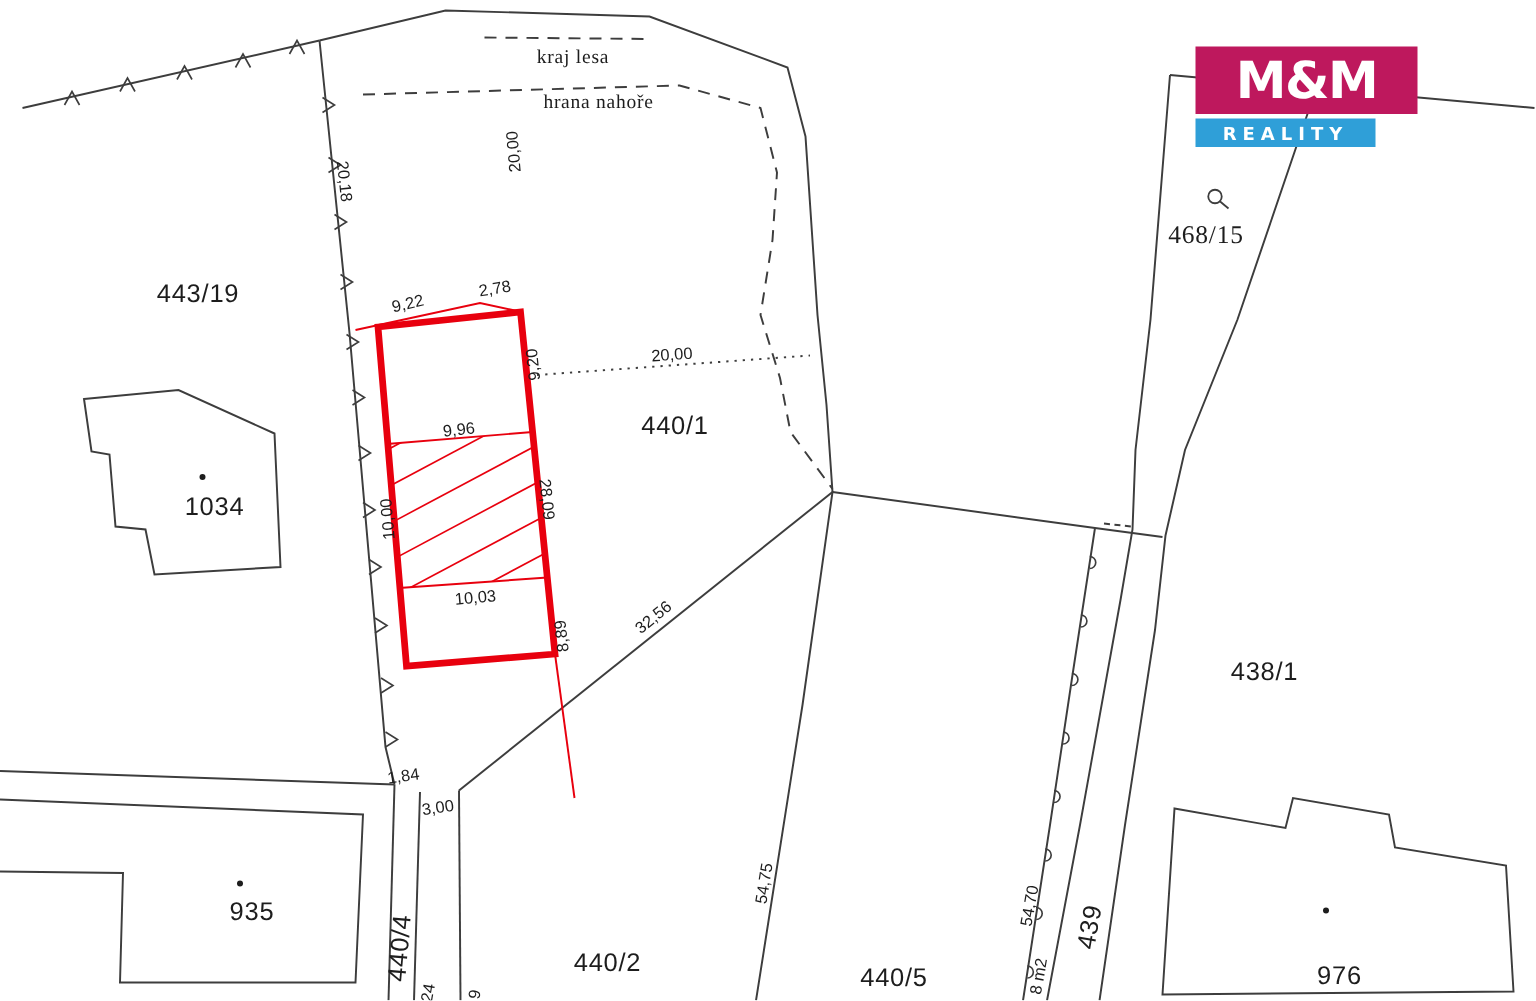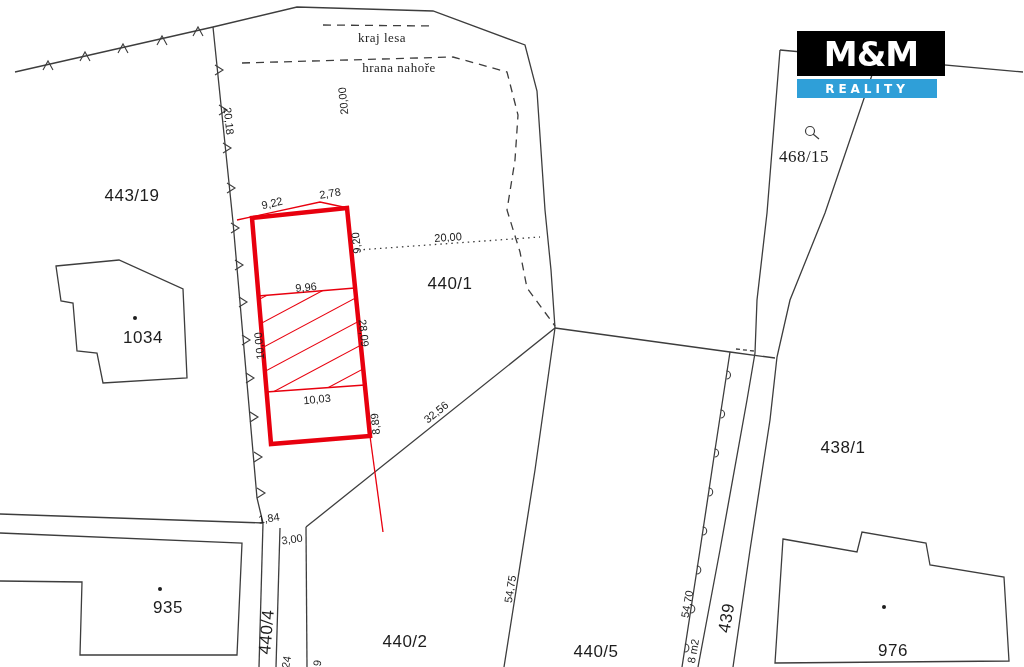--- a/index.html
+++ b/index.html
@@ -4,24 +4,24 @@
 <style>
   html,body{margin:0;padding:0;background:#ffffff;}
   .map{position:relative;width:1024px;height:667px;background:#ffffff;overflow:hidden;
        font-family:"Liberation Sans",sans-serif;}
   .map svg{position:absolute;left:0;top:0;}
   .lbl{position:absolute;white-space:nowrap;color:#1d1d1d;transform-origin:center;}
   .parcel{font-size:17px;letter-spacing:0.5px;}
   .meas{font-size:11px;}
   .ann{font-size:13px;letter-spacing:0.5px;font-family:Liberation Serif, serif;}
   .logo{position:absolute;left:797px;top:31px;width:148px;}
-  .logo-top{background:#000000;color:#ffffff;height:45px;display:flex;align-items:center;
+  .logo-top{background:#be185d;color:#ffffff;height:45px;display:flex;align-items:center;
             justify-content:center;font-weight:bold;font-size:34px;letter-spacing:-1px;
             font-family:"DejaVu Sans","Liberation Sans",sans-serif;}
-  .logo-bottom{background:#2f9fd8;color:#ffffff;height:19px;width:140px;margin-top:3px;
+  .logo-bottom{background:#2f9fd8;color:#ffffff;height:19px;width:120px;margin-top:3px;
             display:flex;align-items:center;justify-content:center;font-weight:bold;
             font-size:12px;letter-spacing:4px;
             font-family:"DejaVu Sans","Liberation Sans",sans-serif;}
 </style>
 </head>
 <body>
 
 <div class="map">
 
 <svg width="1024" height="667" viewBox="0 0 1024 667">

